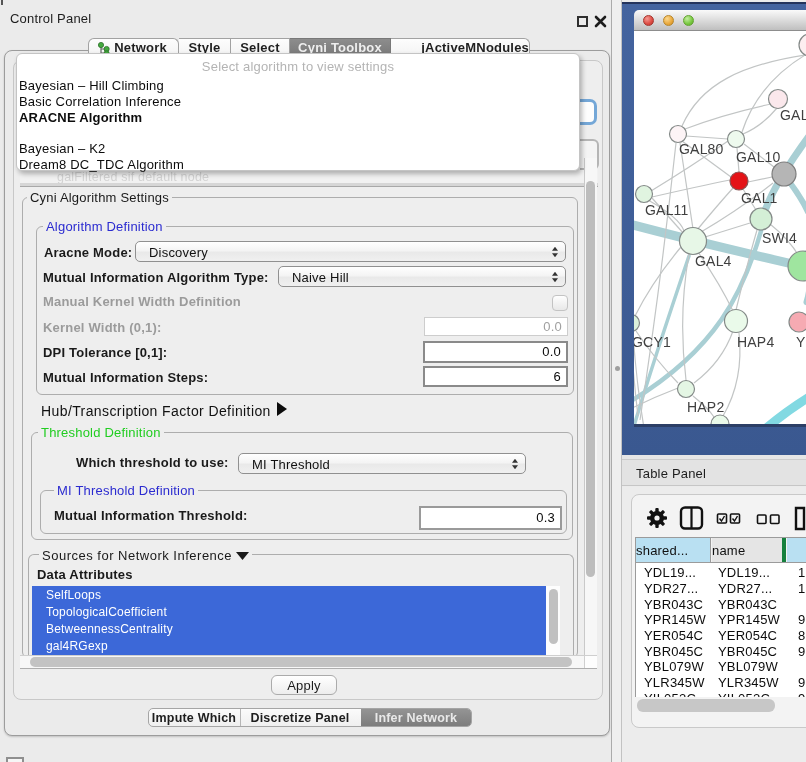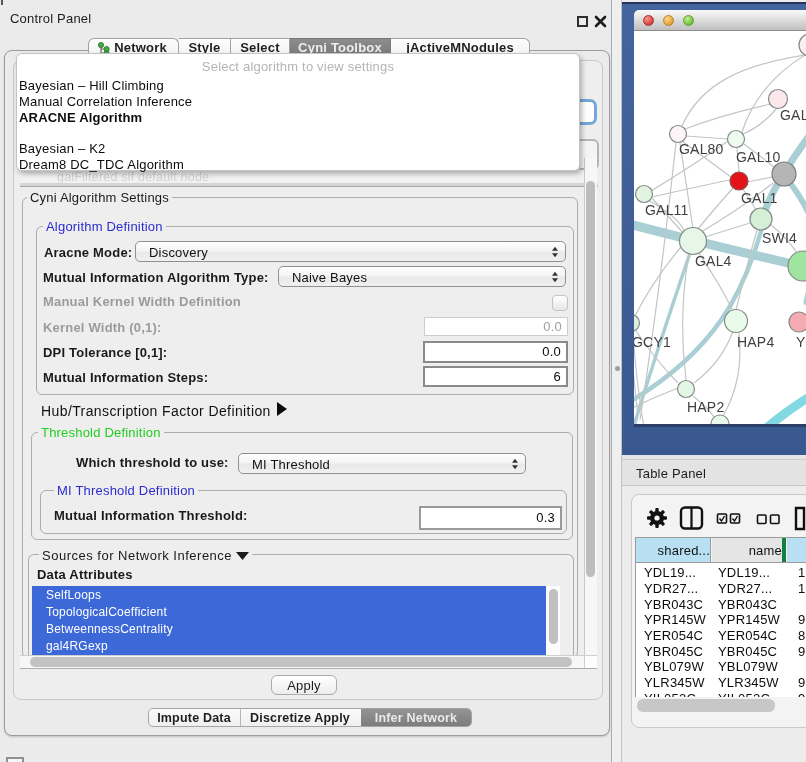--- a/index.html
+++ b/index.html
@@ -10,21 +10,21 @@
   #titlebar-text { left:10px; top:11px; font-size:13px; color:#1d1d1d; }
   #btn-restore { left:577px; top:16px; width:11px; height:11px; border:2px solid #2e2e2e; background:transparent; }
   #pane { left:4px; top:50px; width:606px; height:686px; border:1px solid #9c9c9c; border-radius:8px; background:#ebebeb; box-shadow:0 1px 2px rgba(0,0,0,0.18); }
   
   .tab { top:38px; height:19px; border:1px solid #a2a2a2; border-bottom:none; border-radius:6px 6px 0 0; background:linear-gradient(#fdfdfd,#f2f2f2); text-align:center; font-weight:700; font-size:13px; color:#1f1f1f; line-height:18px; }
   .tabmid { border-radius:0; border-left:none; }
   #tab-network { left:88px; width:91px; }
   #tab-style { left:179px; width:52px; }
   #tab-select { left:231px; width:59px; }
   #tab-cyni { left:290px; width:101px; background:linear-gradient(#8d8d8d,#777777); color:#efefef; border-color:#787878; }
-  #tab-jactive { left:391px; width:139px; border-radius:0 6px 0 0; border-left:none; }
+  #tab-jactive { left:391px; width:139px; border-radius:0 6px 0 0; border-left:none;text-align:right; }
   
   #inner-panel { left:13px; top:60px; width:590px; height:640px; border:1px solid #c8c8c8; border-radius:8px; background:#eeeeee; }
   
   #blue-combo-bit { left:580px; top:99px; width:17px; height:26px; border:3px solid #74a7d7; border-left:none; border-radius:0 7px 7px 0; background:#fdfdfd; }
   #gray-corner-bit { left:580px; top:139px; width:19px; height:31px; border:2px solid #b5b5b5; border-left:none; border-radius:0 6px 6px 0; background:#f4f4f4; }
   
   .group { border:1px solid #adadad; border-radius:6px; background:transparent; }
   .glabel { position:absolute; background:#eeeeee; padding:0 3px; font-size:13px; }
   #grp-cyni { left:22px; top:197px; width:556px; height:461px; }
   #grp-algo { left:36px; top:226px; width:538px; height:169px; }
@@ -71,21 +71,21 @@
   .light { position:absolute; width:11px; height:11px; border-radius:50%; top:5px; }
   #netcanvas { left:634px; top:31px; width:172px; height:393px; background:#ffffff; }
   #netshadow { left:634px; top:424px; width:172px; height:3px; background:#2c3f66; }
   #rgap { left:622px; top:455px; width:184px; height:4px; background:#e6e6e6; }
   #tp-bar { left:622px; top:459px; width:184px; height:27px; background:#e3e3e3; border-top:1px solid #cccccc; border-bottom:1px solid #c6c6c6; }
   #tp-bar span { position:absolute; left:14px; top:6px; font-size:13px; color:#1d1d1d; }
   #tp-bg { left:622px; top:487px; width:184px; height:275px; background:#ececec; }
   #tp-panel { left:631px; top:494px; width:190px; height:234px; border:1px solid #c9c9c9; border-radius:8px; background:#f3f3f3; }
   
   #tbl-hdr { left:635px; top:537px; width:171px; height:26px; border:1px solid #9b9b9b; border-right:none; }
-  .hcell { position:absolute; top:0; height:100%; font-size:13px; color:#111; text-align:right; line-height:25px; }
+  .hcell { position:absolute; top:0; height:100%; font-size:13px; color:#111; text-align:left; line-height:25px; }
   #tbl-body { left:635px; top:563px; width:171px; height:134px; background:#ffffff; border-left:1px solid #9b9b9b; overflow:hidden; }
   .trow { position:absolute; width:100%; font-size:13px; color:#0d0d0d; white-space:nowrap; }
   .c1 { position:absolute; left:8px; }
   .c2 { position:absolute; left:82px; }
   .c3 { position:absolute; left:162px; }
   #tp-hsb { left:637px; top:699px; width:138px; height:13px; background:#c7c7c7; border-radius:6px; }
   
   #topmark { left:1px; top:0; width:2px; height:5px; background:#555; }
   #botbox { left:6px; top:757px; width:18px; height:10px; border:2px solid #8f8f8f; background:#f6f6f6; }
 </style>
@@ -130,21 +130,21 @@
 <div class="lbl" style="left:44px;top:245px">Aracne Mode:</div>
 <div class="combo" style="left:135px;top:241px;width:431px;height:21px">
     <span class="ctext">Discovery</span>
     <svg class="arr" viewBox="0 0 7 12">
       <path d="M3.5 0 L7 4.5 L0 4.5 Z" fill="#333"></path>
       <path d="M3.5 12 L7 7.5 L0 7.5 Z" fill="#333"></path>
     </svg>
   </div>
 <div class="lbl" style="left:43px;top:270px">Mutual Information Algorithm Type:</div>
 <div class="combo" style="left:278px;top:266px;width:288px;height:21px">
-    <span class="ctext">Naive Bayes</span>
+    <span class="ctext">Naive Hill</span>
     <svg class="arr" viewBox="0 0 7 12">
       <path d="M3.5 0 L7 4.5 L0 4.5 Z" fill="#333"></path>
       <path d="M3.5 12 L7 7.5 L0 7.5 Z" fill="#333"></path>
     </svg>
   </div>
 <div class="lbl lbl-dis" style="left:43px;top:294px">Manual Kernel Width Definition</div>
 <div class="abs" style="left:552px;top:295px;width:16px;height:16px;border:1px solid #c3c3c3;border-radius:4px;background:linear-gradient(#fefefe,#e8e8e8)"></div>
 <div class="lbl lbl-dis" style="left:43px;top:320px">Kernel Width (0,1):</div>
 <div class="tfield" style="left:424px;top:317px;width:144px;height:19px;border:1px solid #cdcdcd;color:#a0a0a0;line-height:17px">0.0</div>
 <div class="lbl" style="left:43px;top:345px">DPI Tolerance [0,1]:</div>
@@ -175,23 +175,23 @@
 <div class="abs" id="list-sbcol"></div>
 <div class="abs" id="list-vsb"></div>
 <div class="abs" id="vsb-track"></div>
 <div class="abs" id="vsb-thumb"></div>
 <div class="abs" id="hsb-track"></div>
 <div class="abs" id="hsb-thumb"></div>
 <div class="abs" id="sb-corner"></div>
 <div class="abs" id="scroll-bottom-line"></div>
 <div class="abs" id="apply">Apply</div>
 <div class="abs" id="seg">
-  <div class="segtxt" style="left:0;width:90px">Impute Data</div>
+  <div class="segtxt" style="left:0;width:90px">Impute Which</div>
   <div class="segdiv" style="left:91px"></div>
-  <div class="segtxt" style="left:91px;width:120px">Discretize Apply</div>
+  <div class="segtxt" style="left:91px;width:120px">Discretize Panel</div>
   <div class="segtxt" id="seg-infer" style="left:212px;width:110px">Infer Network</div>
 </div>
 <div class="abs" id="botbox"></div>
 
 <div class="abs" id="divline1"></div>
 <div class="abs" id="divstrip"></div>
 <div class="abs" id="divline2"></div>
 <div class="abs" id="divdot"></div>
 <div class="abs" id="bluewin"></div>
 <div class="abs" id="rtitle">
@@ -370,17 +370,17 @@
       <span class="c1">YIL052C</span>
       <span class="c2">YIL052C</span>
       <span class="c3">9</span>
     </div>
 </div>
 <div class="abs" id="tp-hsb"></div>
 
 <div class="abs" id="popup">
   <div class="ph">Select algorithm to view settings</div>
   <div class="pitem" style="top:24px">Bayesian – Hill Climbing</div>
-  <div class="pitem" style="top:40px">Manual Correlation Inference</div>
+  <div class="pitem" style="top:40px">Basic Correlation Inference</div>
   <div class="pitem" style="top:56px;font-weight:700">ARACNE Algorithm</div>
   <div class="pitem" style="top:87px">Bayesian – K2</div>
   <div class="pitem" style="top:103px">Dream8 DC_TDC Algorithm</div>
 </div>
 
 </body></html>

